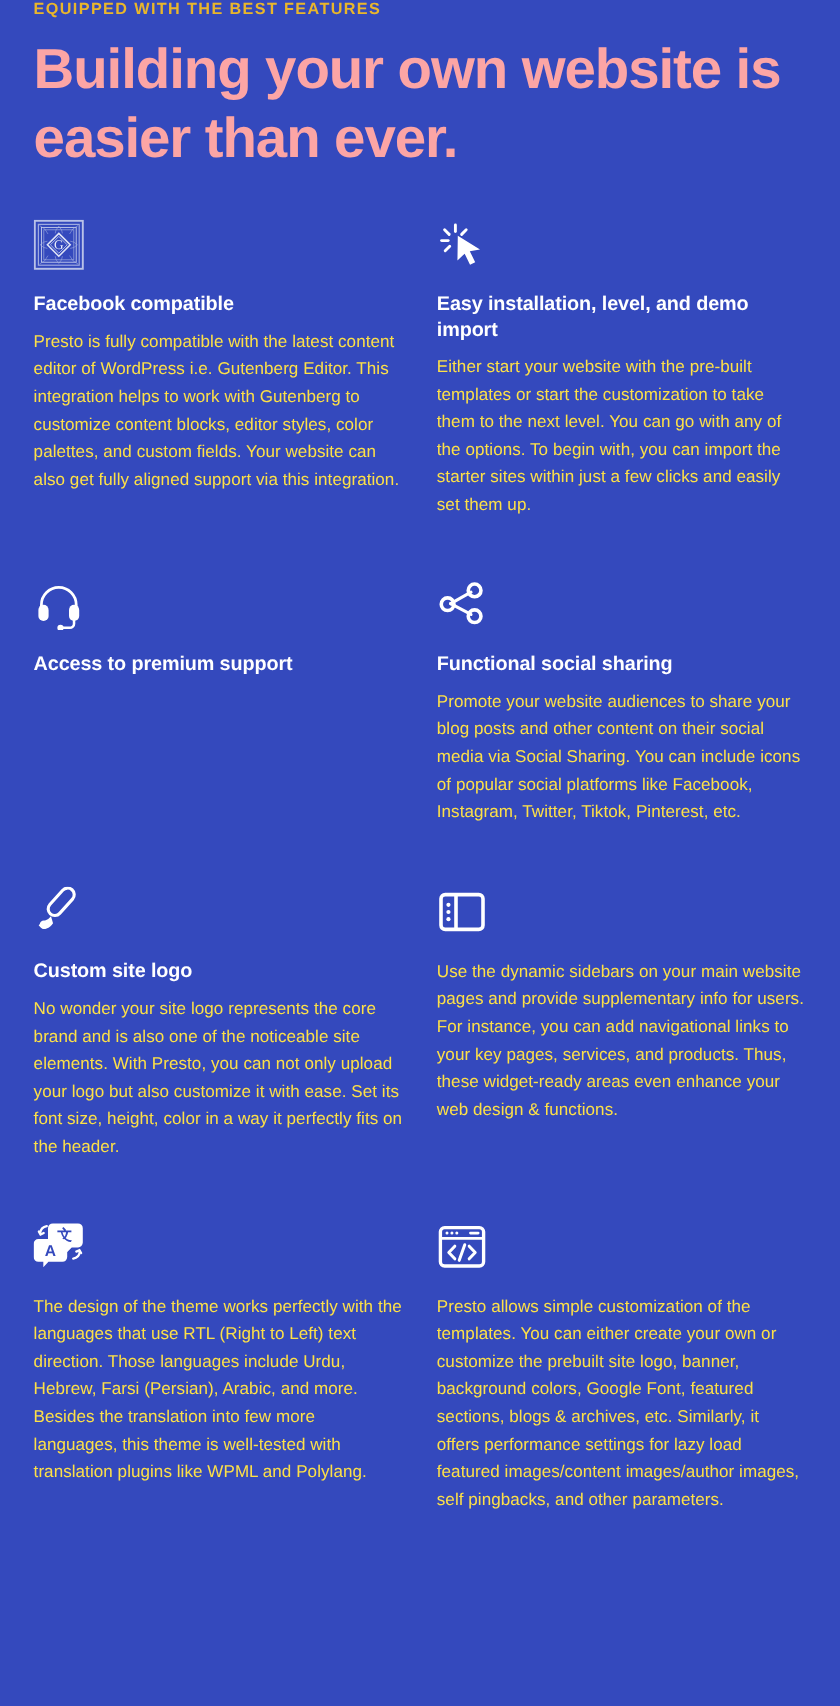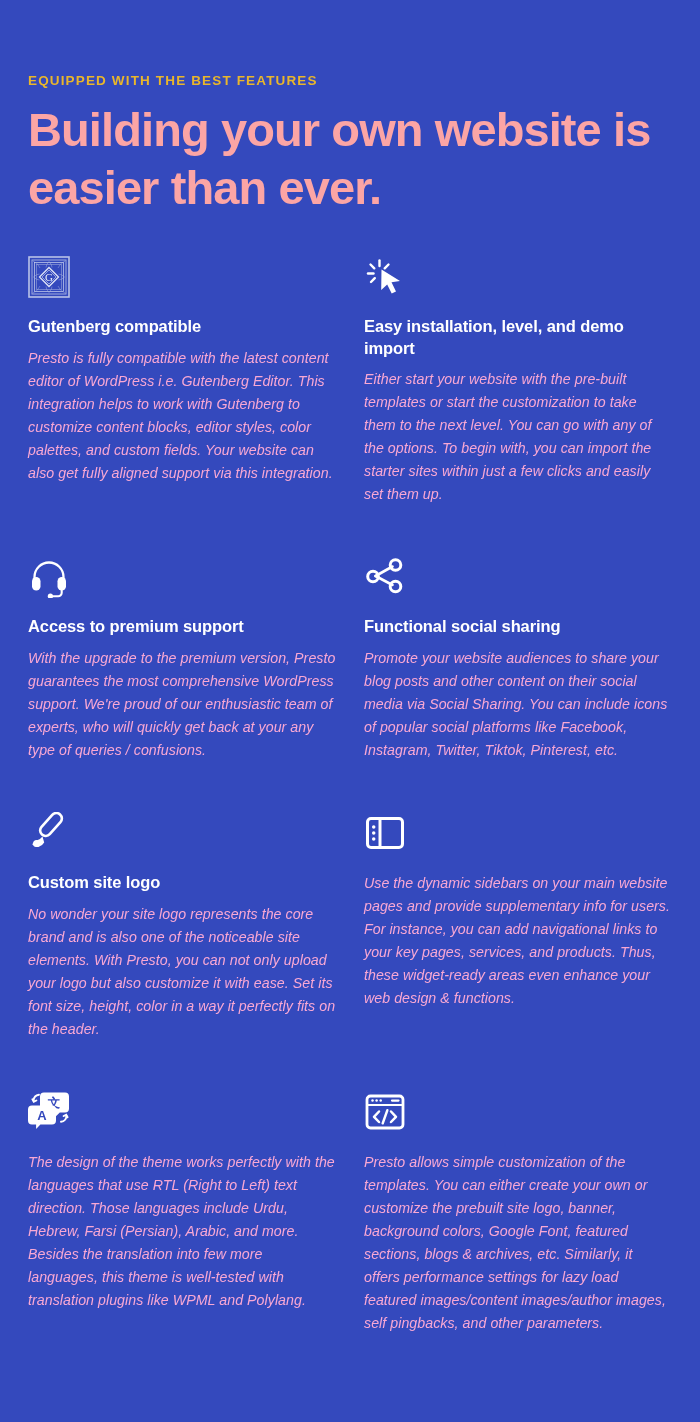--- a/index.html
+++ b/index.html
@@ -19,21 +19,20 @@
   .page {
     width: 700px;
     height: 1422px;
     background: #3449bd;
     padding: 0 28px;
     position: relative;
   }
 
   
   .eyebrow {
-    margin-top: 73px;
     color: #e9b62b;
     font-size: 13.5px;
     font-weight: bold;
     letter-spacing: 1.15px;
     text-transform: uppercase;
     line-height: 1.2;
   }
 
   .headline {
     margin-top: 12px;
@@ -72,25 +71,24 @@
   .f-title {
     color: #ffffff;
     font-size: 16.5px;
     font-weight: bold;
     line-height: 1.32;
     letter-spacing: -0.1px;
     margin-bottom: 9px;
   }
 
   .f-body {
-    color: #f9a8d4;
+    color: #fde047;
     font-size: 14.2px;
     line-height: 1.62;
     letter-spacing: 0.05px;
-    font-style: italic;
   }
 
   
   .row2 .icon-wrap { margin-top: 22px; }
   .row3 .icon-wrap { margin-top: 22px; }
   .row4 .icon-wrap { margin-top: 22px; }
 </style>
 </head>
 <body>
 
@@ -120,21 +118,21 @@
               <path d="M21 5.5 q3 3 3 6"></path>
             <path d="M21 36.5 q-3 -3 -3 -6"></path>
               <path d="M21 36.5 q3 -3 3 -6"></path>
             <path d="M5.5 21 q3 -3 6 -3"></path>
               <path d="M5.5 21 q3 3 6 3"></path>
             <path d="M36.5 21 q-3 -3 -6 -3"></path>
               <path d="M36.5 21 q-3 3 -6 3"></path>
           </g>
         </svg>
       </div>
-      <div class="f-title">Gutenberg compatible</div>
+      <div class="f-title">Facebook compatible</div>
       <div class="f-body">Presto is fully compatible with the latest content editor of WordPress i.e. Gutenberg Editor. This integration helps to work with Gutenberg to customize content blocks, editor styles, color palettes, and custom fields. Your website can also get fully aligned support via this integration.</div>
     </div>
 
     <div class="feature row1">
       <div class="icon-wrap">
         <svg width="42" height="42" viewBox="0 0 42 42">
           <g stroke="#ffffff" stroke-width="2.4" stroke-linecap="round">
             <line x1="15.5" y1="4.5" x2="15.5" y2="10"></line>
             <line x1="6.5" y1="8.5" x2="10.3" y2="12.3"></line>
             <line x1="4" y1="17.5" x2="9.5" y2="17.5"></line>
@@ -152,21 +150,20 @@
       <div class="icon-wrap">
         <svg width="42" height="42" viewBox="0 0 42 42">
           <path d="M6.5 25 v-4 a14.5 14.5 0 0 1 29 0 v4" fill="none" stroke="#ffffff" stroke-width="2.3" stroke-linecap="round"></path>
           <rect x="4" y="21" width="8.5" height="13.5" rx="4.25" fill="#ffffff"></rect>
           <rect x="29.5" y="21" width="8.5" height="13.5" rx="4.25" fill="#ffffff"></rect>
           <path d="M33.7 34.5 v2.2 a3.5 3.5 0 0 1 -3.5 3.5 h-5.6" fill="none" stroke="#ffffff" stroke-width="2.1" stroke-linecap="round"></path>
           <circle cx="22.4" cy="40.2" r="2.6" fill="#ffffff"></circle>
         </svg>
       </div>
       <div class="f-title">Access to premium support</div>
-      <div class="f-body">With the upgrade to the premium version, Presto guarantees the most comprehensive WordPress support. We're proud of our enthusiastic team of experts, who will quickly get back at your any type of queries / confusions.</div>
     </div>
 
     <div class="feature row2">
       <div class="icon-wrap">
         <svg width="42" height="42" viewBox="0 0 42 42">
           <g stroke="#ffffff" stroke-width="2.6" stroke-linecap="round">
             <line x1="11.5" y1="20" x2="28.5" y2="10.5"></line>
             <line x1="11.5" y1="20" x2="28.5" y2="29"></line>
           </g>
           <circle cx="9" cy="20.5" r="5.3" fill="none" stroke="#ffffff" stroke-width="3"></circle>

